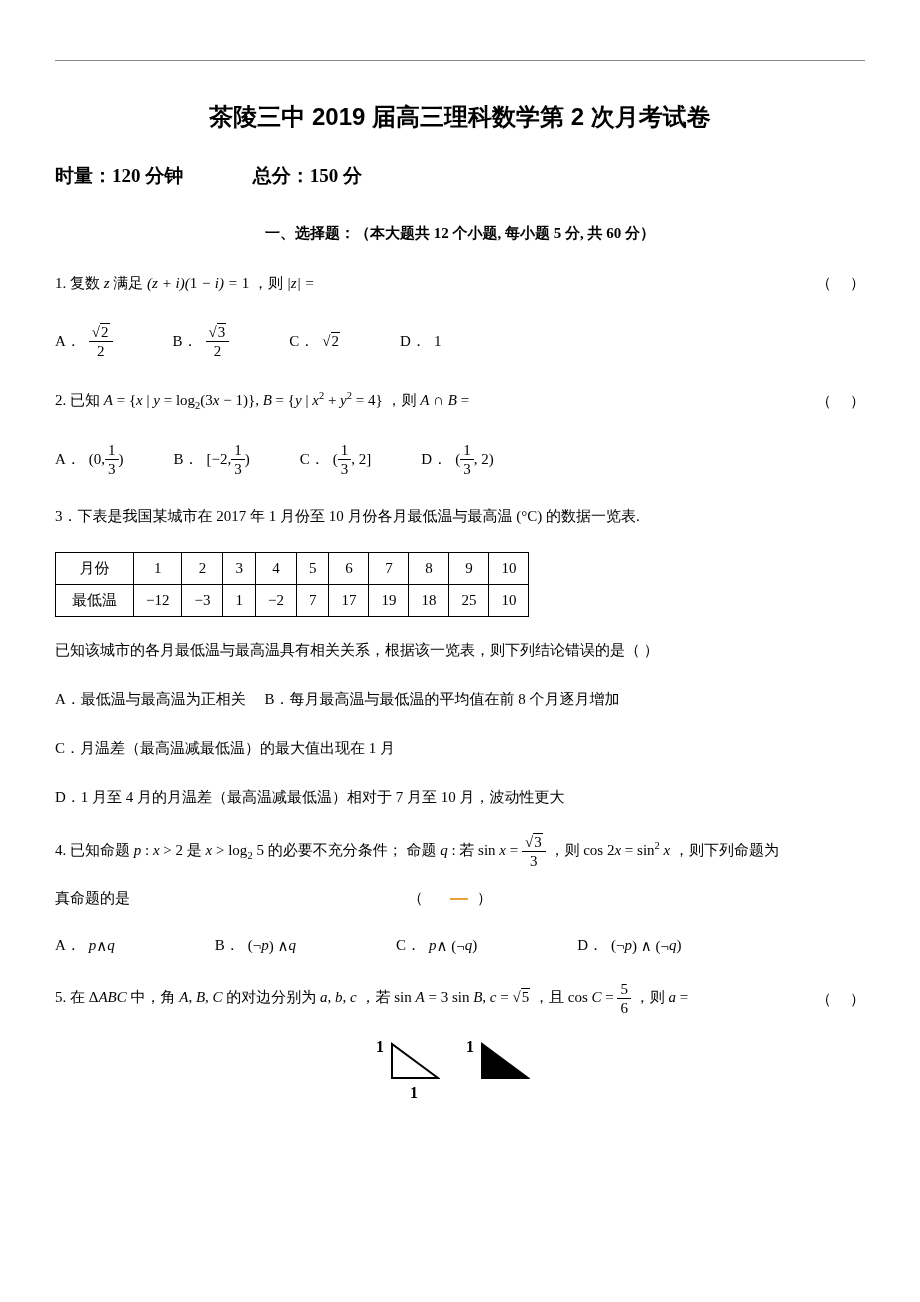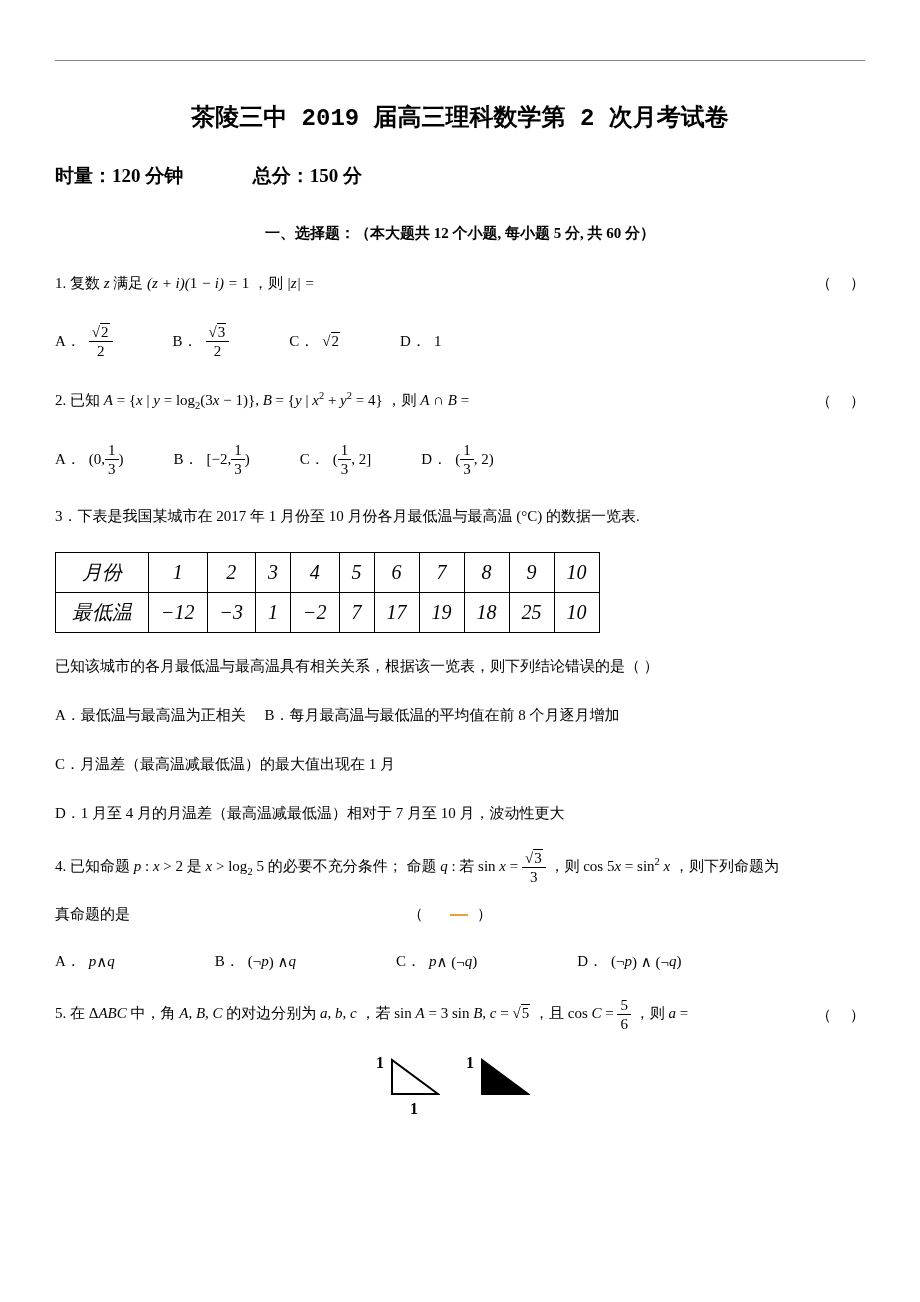--- a/index.html
+++ b/index.html
@@ -18,21 +18,21 @@
     }
     .top-rule {
       border-top: 1px solid #888;
       margin-bottom: 40px;
     }
     .title {
       text-align: center;
       font-size: 24px;
       font-weight: bold;
       margin-bottom: 30px;
-      font-family: Liberation Mono, monospace;
+      font-family: Liberation Sans, sans-serif;
     }
     .subtitle {
       font-size: 19px;
       font-weight: bold;
       margin-bottom: 35px;
     }
     .subtitle .gap {
       display: inline-block;
       width: 60px;
     }
@@ -108,22 +108,21 @@
     .sqrt-sym {
       font-style: normal;
     }
     .sqrt-body {
       border-top: 1px solid #000;
       padding: 0 1px;
     }
     .data-table {
       border-collapse: collapse;
       margin: 15px 0 20px 0;
-      font-size: 20px;
-      font-style: italic;
+      font-size: 15px;
     }
     .data-table th, .data-table td {
       border: 1px solid #000;
       padding: 6px 12px;
       text-align: center;
       font-weight: normal;
     }
     .data-table .row-header {
       padding: 6px 16px;
     }
@@ -340,21 +339,21 @@
   <span>已知命题</span>
   <span class="math">p</span><span class="mathup"> : </span><span class="math">x</span><span class="mathup"> &gt; 2</span>
   <span>是</span>
   <span class="math">x</span><span class="mathup"> &gt; log</span><sub class="mathup">2</sub><span class="mathup"> 5</span>
   <span>的必要不充分条件；   命题</span>
   <span class="math">q</span><span class="mathup"> :</span>
   <span>若</span>
   <span class="mathup">sin </span><span class="math">x</span><span class="mathup"> = </span>
   <span class="frac"><span class="num"><span class="sqrt"><span class="sqrt-sym">√</span><span class="sqrt-body">3</span></span></span><span class="den">3</span></span>
   <span>，则</span>
-  <span class="mathup">cos 5</span><span class="math">x</span><span class="mathup"> = sin</span><sup class="mathup">2</sup><span class="math"> x</span>
+  <span class="mathup">cos 2</span><span class="math">x</span><span class="mathup"> = sin</span><sup class="mathup">2</sup><span class="math"> x</span>
   <span>，则下列命题为</span>
 </div>
 <div class="question" style="margin-bottom:21px;font-family:Liberation Mono, monospace;">
   <span>真命题的是</span>
   <span style="display:inline-block; width:260px;"></span>
   <span>（</span>&nbsp;&nbsp;&nbsp;<span class="underline-mark"></span>&nbsp;<span>）</span>
 </div>
 
 <div class="q4-options">
   <div class="option">

